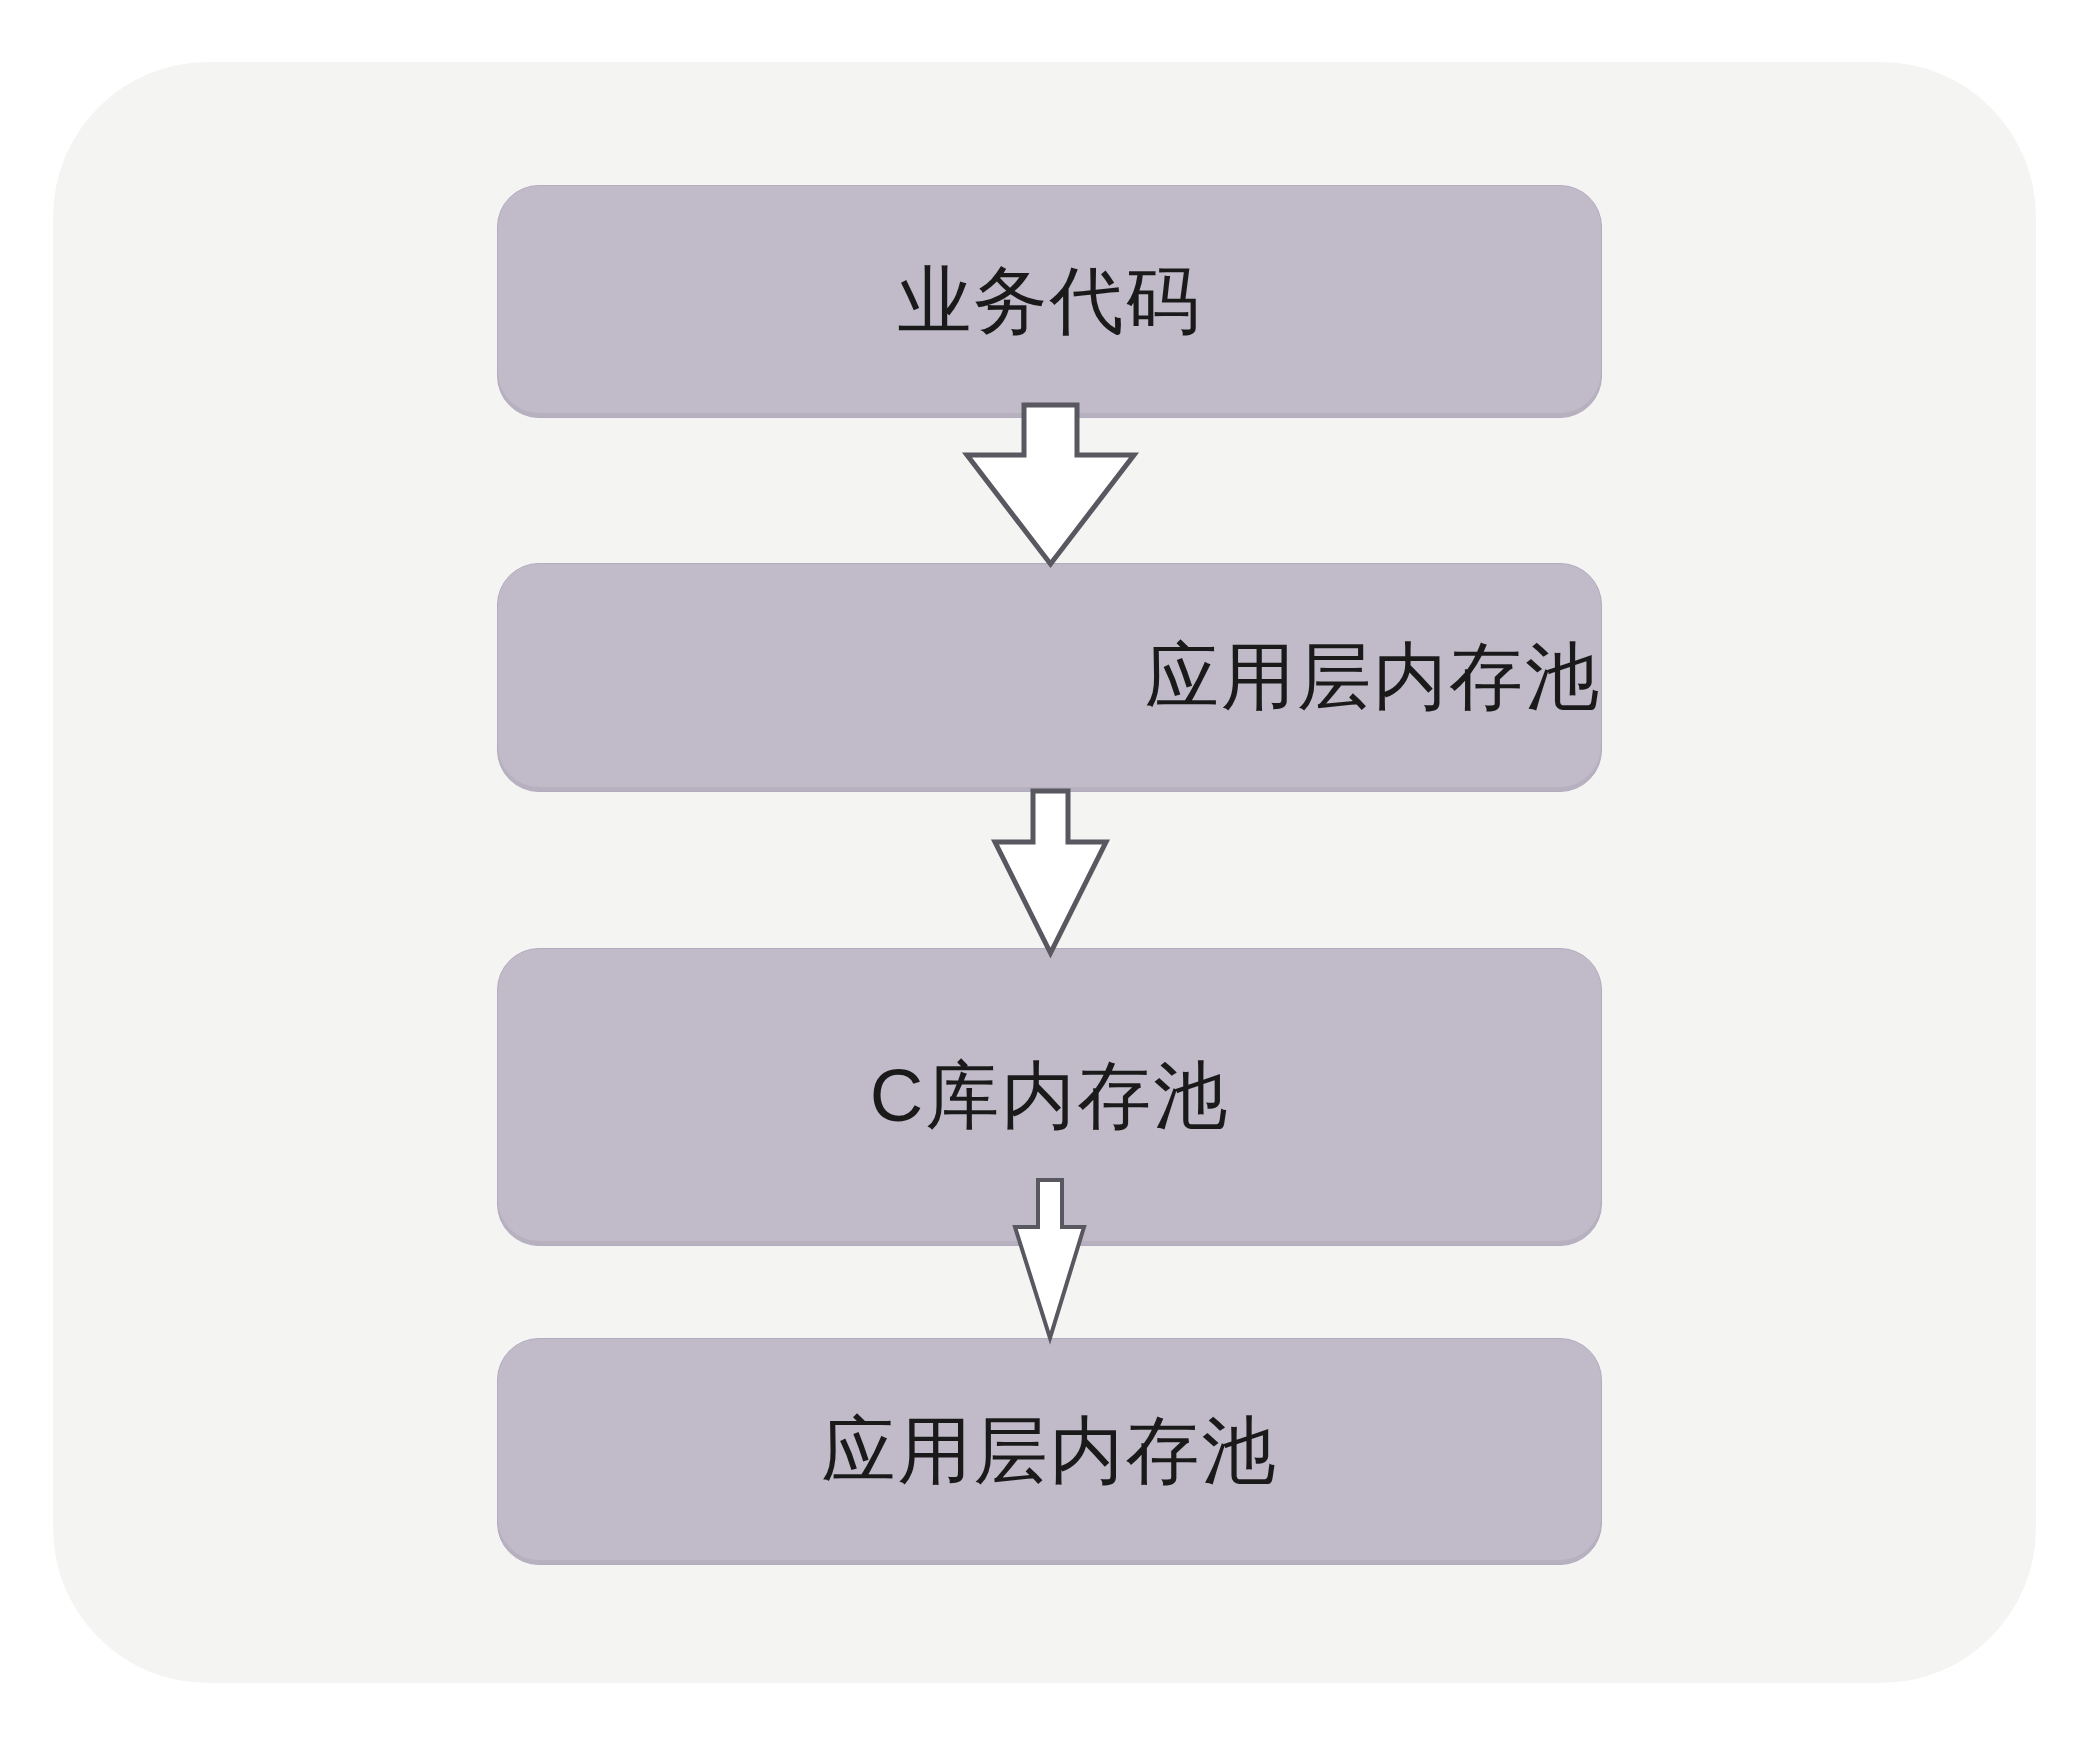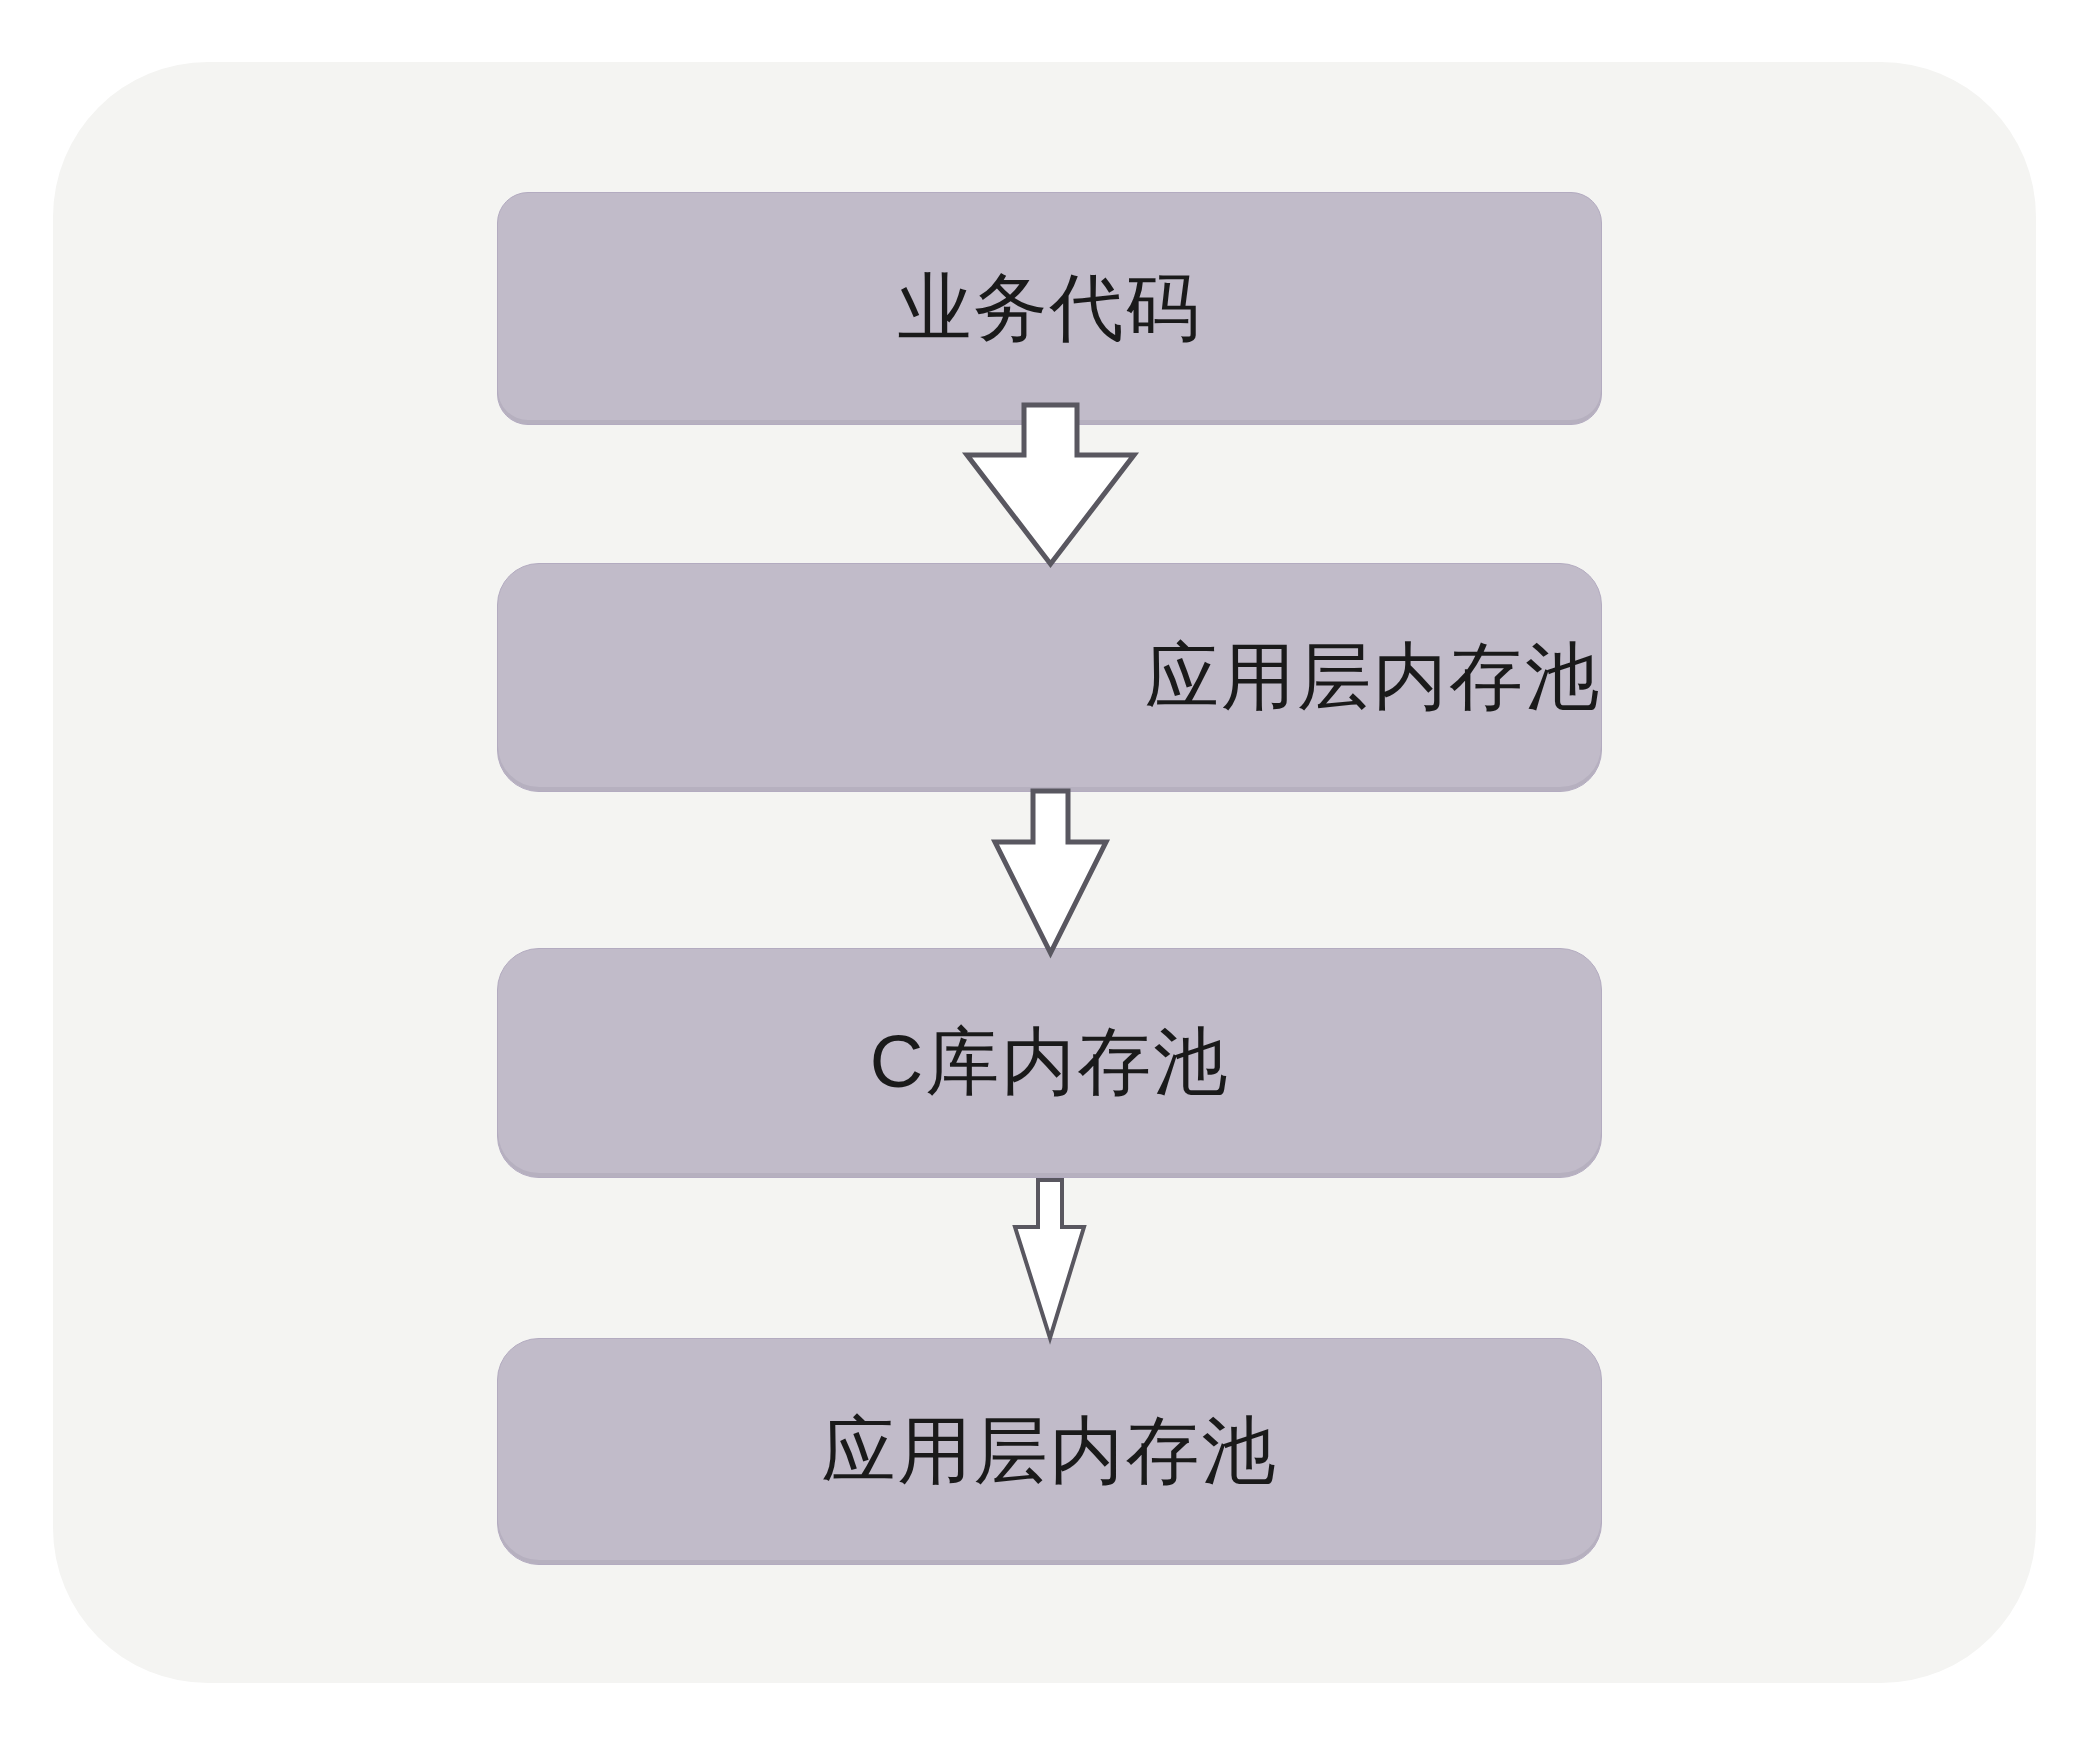--- a/index.html
+++ b/index.html
@@ -56,29 +56,29 @@
     stroke-linejoin: miter;
   }
 </style>
 </head>
 <body>
 
 <div class="stage">
 
   <div class="canvas"></div>
 
-  <div class="node" style="top:192px; height:233px;border-radius:31px;">
+  <div class="node" style="top:185px; height:233px;">
     <span class="node-label">业务代码</span>
   </div>
 
   <div class="node" style="top:563px; height:229px;justify-content:flex-end;">
     <span class="node-label">应用层内存池</span>
   </div>
 
-  <div class="node" style="top:948px; height:230px;">
+  <div class="node" style="top:948px; height:298px;">
     <span class="node-label">C库内存池</span>
   </div>
 
   <div class="node" style="top:1338px; height:227px;">
     <span class="node-label">应用层内存池</span>
   </div>
 
   <svg class="connectors" width="2089" height="1745" viewBox="0 0 2089 1745">
     <polygon class="block-arrow" stroke-width="5" points="1024,405 1077,405 1077,455 1134,455 1050.5,564 967,455 1024,455"></polygon>
     <polygon class="block-arrow" stroke-width="5" points="1033,791 1068,791 1068,842 1106,842 1050.5,953 995,842 1033,842"></polygon>

